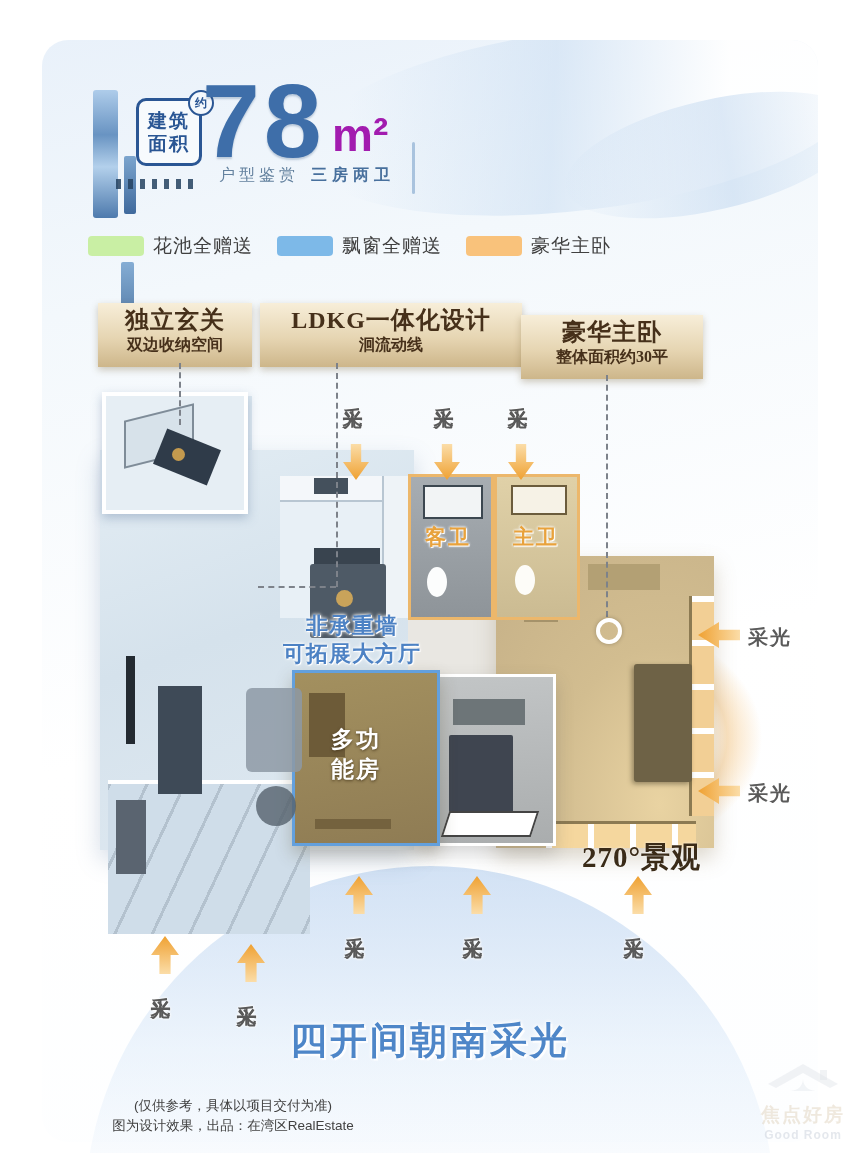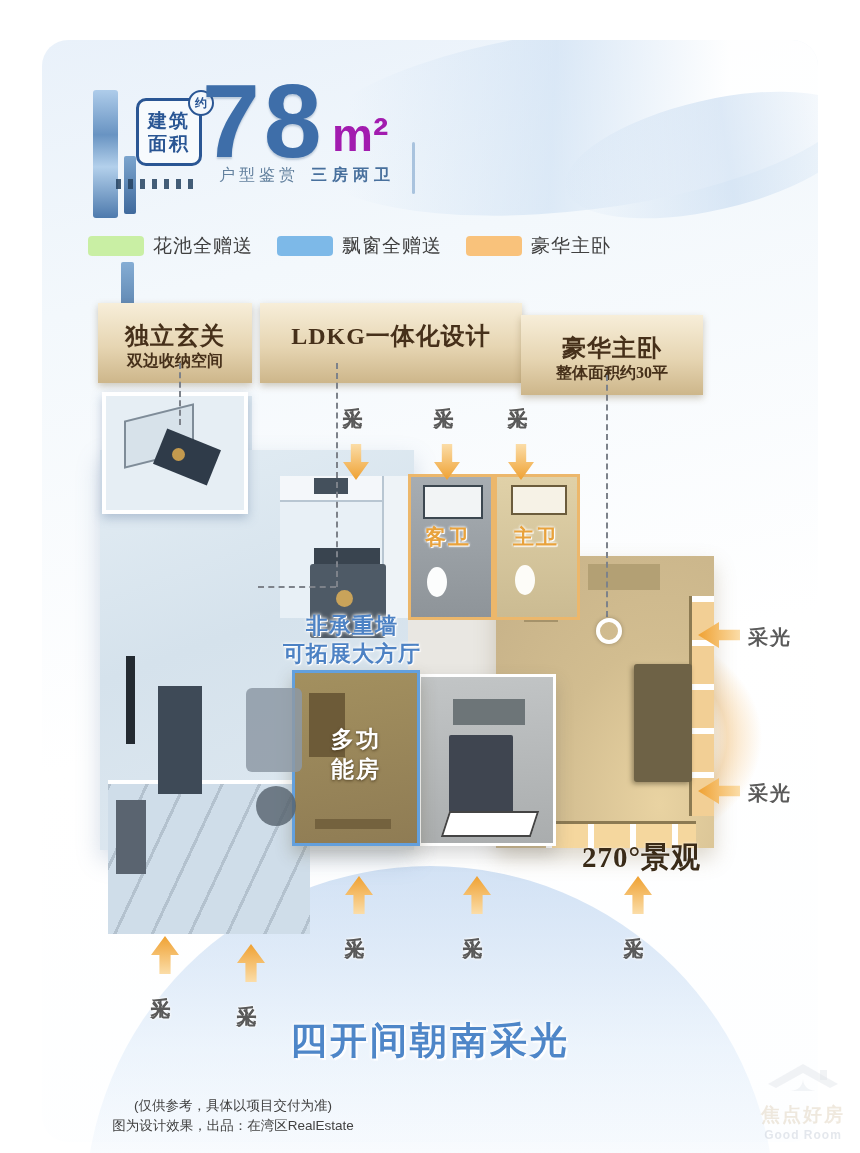--- a/index.html
+++ b/index.html
@@ -35,21 +35,21 @@
   .vline{left:412px;top:142px;width:3px;height:52px;background:#a9c3de;border-radius:2px;}
   .subTitle{left:219px;top:165px;font-size:16px;color:#64829f;letter-spacing:4px;}
   .subTitle b{color:#48709d;margin-left:12px;letter-spacing:5px;}
   
   .legend{left:88px;top:232px;height:28px;display:flex;align-items:center;}
   .legend .sw{width:56px;height:20px;border-radius:4px;margin-right:9px;}
   .legend .lb{font-size:19px;color:#404040;margin-right:24px;letter-spacing:1px;}
   
   .callout{background:linear-gradient(180deg,#f7eed9 0%,#e6d5b2 55%,#cdb68a 100%);
            box-shadow:0 3px 7px rgba(110,85,40,.3);text-align:center;color:#46301a;
-           font-family:"Liberation Serif","DejaVu Serif",serif;padding-top:20px;}
+           font-family:"Liberation Serif","DejaVu Serif",serif;padding-top:4px;}
   .callout .t{font-size:24px;font-weight:bold;line-height:1.15;letter-spacing:1px;}
   .callout .s{font-size:16px;font-weight:bold;line-height:1.2;}
   .dash{border-left:2px dashed #7d828a;width:0;}
   .dashH{border-top:2px dashed #7d828a;height:0;}
   .ring{width:18px;height:18px;border:4px solid #fff;border-radius:50%;box-shadow:0 0 4px rgba(0,0,0,.25);}
   
   .lv{writing-mode:vertical-rl;text-orientation:upright;font-size:20px;font-weight:bold;color:#5a5a5a;
       letter-spacing:3px;text-shadow:0 0 3px #fff,0 0 3px #fff;}
   .lh{font-size:20px;font-weight:bold;color:#5a5a5a;letter-spacing:2px;text-shadow:0 0 3px #fff,0 0 3px #fff;}
   .arrDown{clip-path:polygon(30% 0,70% 0,70% 50%,100% 50%,50% 100%,0 50%,30% 50%);
@@ -76,21 +76,21 @@
   .corridor{left:308px;top:232px;width:100px;height:56px;background:#e9e7e2;}
   .masterRoom{left:396px;top:168px;width:218px;height:292px;
               background:radial-gradient(ellipse at 75% 85%,#e9d3a2 0%,#d2bd90 45%,#c6b188 100%);
               box-shadow:0 10px 20px rgba(140,120,80,.3);}
   .mWinR{right:0;top:40px;width:22px;height:220px;border-left:3px solid #8c7a52;
          background:repeating-linear-gradient(180deg,#fff 0 6px,#f2cf95 6px 44px);}
   .mWinB{right:18px;bottom:0;width:150px;height:24px;border-top:3px solid #8c7a52;
          background:repeating-linear-gradient(90deg,#fff 0 6px,#f5d79e 6px 42px);}
   .midRoom{left:318px;top:286px;width:138px;height:172px;background:linear-gradient(175deg,#c2c5c6,#aaadae);
            border:3px solid #ffffff;box-sizing:border-box;box-shadow:0 8px 16px rgba(90,90,90,.25);}
-  .multiRoom{left:192px;top:282px;width:128px;height:176px;background:linear-gradient(170deg,#a3905f,#8f7c54);
+  .multiRoom{left:192px;top:282px;width:148px;height:176px;background:linear-gradient(170deg,#a3905f,#8f7c54);
              border:3px solid #63a0dd;box-sizing:border-box;box-shadow:0 8px 16px rgba(90,80,50,.3);}
   .insetBox{left:2px;top:4px;width:146px;height:122px;background:#e6eef4;border:4px solid #ffffff;
             box-sizing:border-box;box-shadow:0 4px 10px rgba(80,110,150,.35);}
   .roomLabel{font-weight:bold;color:#e8a23c;font-size:21px;letter-spacing:2px;
              text-shadow:0 0 3px #fff,0 0 3px #fff,1px 1px 0 #fff;}
   .multiLabel{width:52px;font-size:23px;line-height:1.3;color:#ffffff;font-weight:bold;word-break:break-all;
               text-shadow:0 1px 3px rgba(60,45,20,.8);letter-spacing:2px;}
   .wallNote{width:180px;text-align:center;font-size:22px;font-weight:bold;color:#4d82c4;line-height:1.25;
             text-shadow:0 0 3px #fff,0 0 4px #fff,1px 1px 0 #fff;letter-spacing:1px;}
   .viewLabel{font-family:"Liberation Serif","DejaVu Serif",serif;font-size:29px;font-weight:bold;color:#3a2b18;
@@ -140,20 +140,21 @@
   <span class="sw" style="background: rgb(249, 194, 123);"></span>
   <span class="lb">豪华主卧</span>
 </div>
 
 <div class="abs callout" style="left:98px;top:303px;width:154px;height:60px;">
   <div class="t">独立玄关</div>
   <div class="s">双边收纳空间</div>
 </div>
 <div class="abs callout" style="left:249px;top:303px;width:262px;height:60px;margin-left:11px;">
   <div class="t">LDKG一体化设计</div>
+  <div class="s">洄流动线</div>
 </div>
 <div class="abs callout" style="left:521px;top:315px;width:182px;height:60px;">
   <div class="t">豪华主卧</div>
   <div class="s">整体面积约30平</div>
 </div>
 
 <div class="abs dash" style="left:179px;top:363px;height:62px;z-index:3;"></div>
 <div class="abs dash" style="left:336px;top:363px;height:224px;z-index:3;"></div>
 <div class="abs dashH" style="left:258px;top:586px;width:78px;z-index:3;"></div>
 <div class="abs dash" style="left:606px;top:375px;height:242px;z-index:3;"></div>

